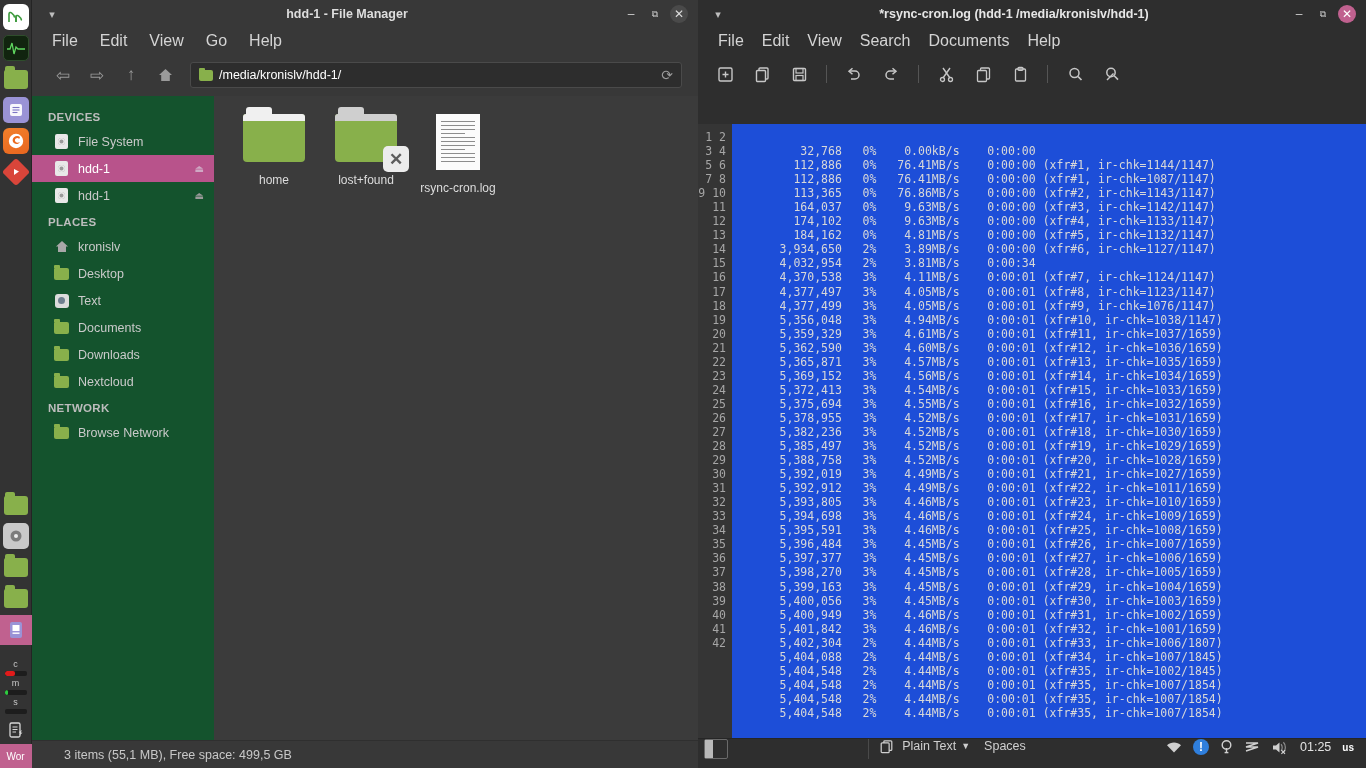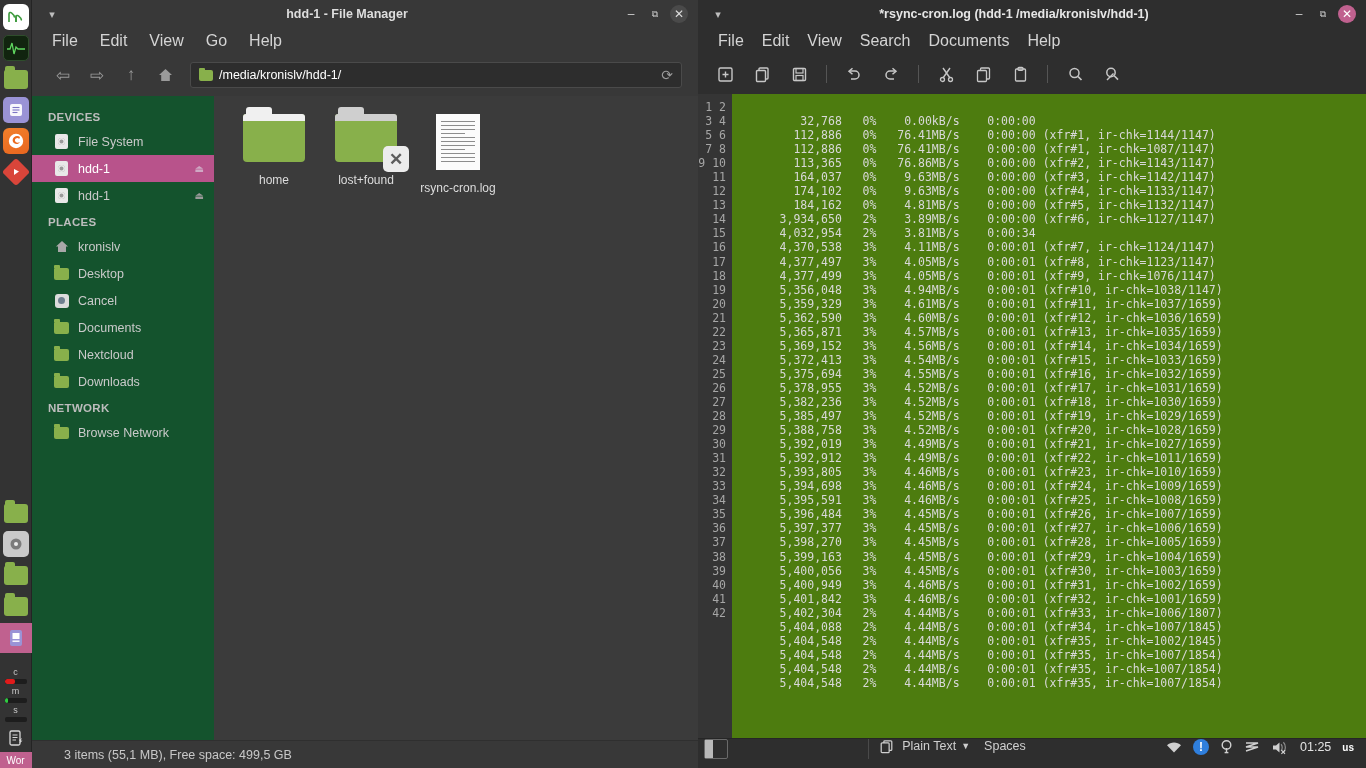--- a/index.html
+++ b/index.html
@@ -33,21 +33,21 @@
   .ic-text { background:#9a93d6; border-radius:5px; }
   .ic-fire { background:linear-gradient(160deg,#f2802b,#e8661f); border-radius:6px;}
   .ic-red  { background:#d9453a; transform:rotate(45deg); border-radius:3px; width:20px;height:20px;}
   .ic-grey { background:#c9c9c9; border-radius:5px;}
 
   .mon-block { width:32px; display:flex; flex-direction:column; align-items:center; }
   .mon-label { font-size:9px; color:#c8c8c8; line-height:11px; font-family:"Liberation Sans",sans-serif;}
   .mon-bar { width:22px; height:5px; background:#1d1d1d; border-radius:2px; margin:1px 0 2px 0; position:relative; overflow:hidden;}
   .mon-fill { position:absolute; left:0; top:0; bottom:0; border-radius:2px; }
   .dock-bottom-item { width:32px; height:28px; display:flex; align-items:center; justify-content:center; }
-  .dock-word { width:32px; height:16px; background:#c0618f; color:#ffffff; font-size:10px;
+  .dock-word { width:32px; height:24px; background:#c0618f; color:#ffffff; font-size:10px;
      display:flex; align-items:center; justify-content:center; }
 
   
   .fm {
     position:absolute; left:32px; top:0; width:666px; height:768px;
     background:#383838; display:flex; flex-direction:column;
   }
   .titlebar { height:28px; background:#383838; display:flex; align-items:center;
       position:relative; flex:0 0 auto; }
   .tb-left { width:40px; display:flex; align-items:center; justify-content:center; }
@@ -119,21 +119,21 @@
   .loading-bar { height:52px; background:#c0618f; padding:8px 10px 0 12px; position:relative; flex:0 0 auto;}
   .lb-row { display:flex; align-items:center; gap:9px; }
   .lb-text { color:#ffffff; font-size:12.5px; flex:1;}
   .lb-text b { font-weight:bold; }
   .lb-cancel { width:86px; height:30px; border:1px solid #d8a0c0; border-radius:4px; color:#ffffff;
      font-size:12.5px; display:flex; align-items:center; justify-content:center; background:transparent;}
   .lb-prog { position:absolute; left:12px; right:100px; bottom:6px; height:8px; background:#a85081; border-radius:4px;}
   .lb-prog-fill { height:8px; background:#ffffff; border-radius:4px; width:47%; }
   .copy-ico-w { width:17px; height:17px; position:relative; }
 
-  .ed-body { flex:1; background:#4d7c0f; display:flex; min-height:0; overflow:hidden; position:relative;}
+  .ed-body { flex:1; background:#1d4ed8; display:flex; min-height:0; overflow:hidden; position:relative;margin-top:30px;}
   .gutter { width:34px; background:#353535; color:#a6a6a6; font-family:"DejaVu Sans Mono", monospace;
       font-size:11.5px; text-align:right; padding:6px 6px 0 0; line-height:14.05px; flex:0 0 auto;}
   .code { flex:1; color:#d8d8d8; font-family:"DejaVu Sans Mono", monospace; font-size:11.5px;
       line-height:14.05px; padding:6px 0 0 6px; white-space:pre; overflow:hidden;}
   .ed-status { height:30px; background:#2e2e2e; display:flex; align-items:flex-start; padding:0 6px; flex:0 0 auto;
       border-top:1px solid #262626;}
   .sb-panel-btn { width:24px; height:20px; border:1px solid #6a6a6a; border-radius:2px; display:flex; }
   .sb-panel-btn i { display:block; width:8px; background:#b9b9b9; }
   .sb-panel-btn u { display:block; flex:1; }
   .sb-sep { width:1px; height:20px; background:#4a4a4a; margin:0 10px; }
@@ -318,39 +318,39 @@
               <span class="fld"></span>
             </span>
             <span>Desktop</span>
           </div>
           <div class="side-item">
             <span class="si-ico">
               <span class="trash-ico">
                 <span></span>
               </span>
             </span>
-            <span>Cancel</span>
+            <span>Text</span>
           </div>
           <div class="side-item">
             <span class="si-ico">
               <span class="fld"></span>
             </span>
             <span>Documents</span>
           </div>
           <div class="side-item">
             <span class="si-ico">
               <span class="fld"></span>
             </span>
+            <span>Downloads</span>
+          </div>
+          <div class="side-item">
+            <span class="si-ico">
+              <span class="fld"></span>
+            </span>
             <span>Nextcloud</span>
-          </div>
-          <div class="side-item">
-            <span class="si-ico">
-              <span class="fld"></span>
-            </span>
-            <span>Downloads</span>
           </div>
           <div class="side-head">NETWORK</div>
           <div class="side-item">
             <span class="si-ico">
               <span class="fld"></span>
             </span>
             <span>Browse Network</span>
           </div>
         </div>
       <div class="fm-main">

